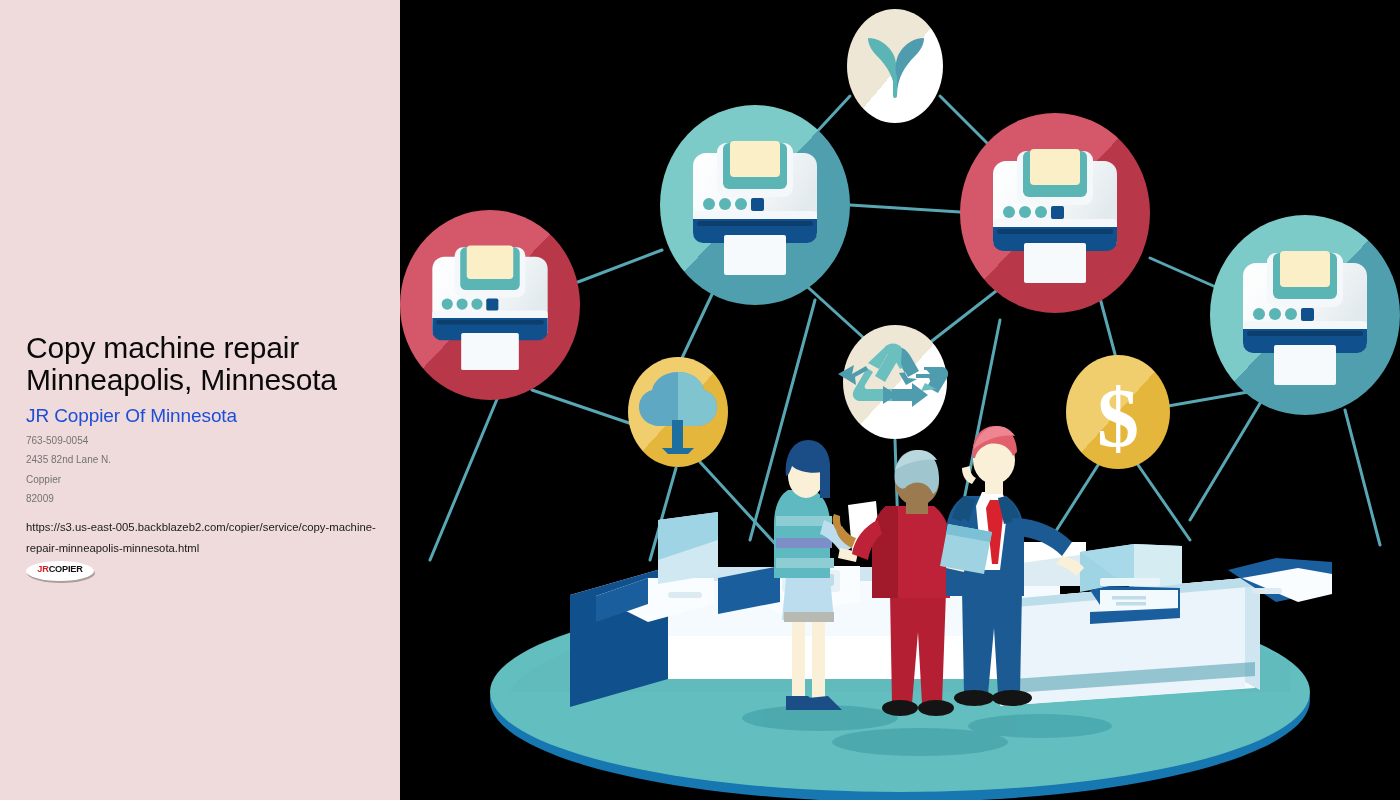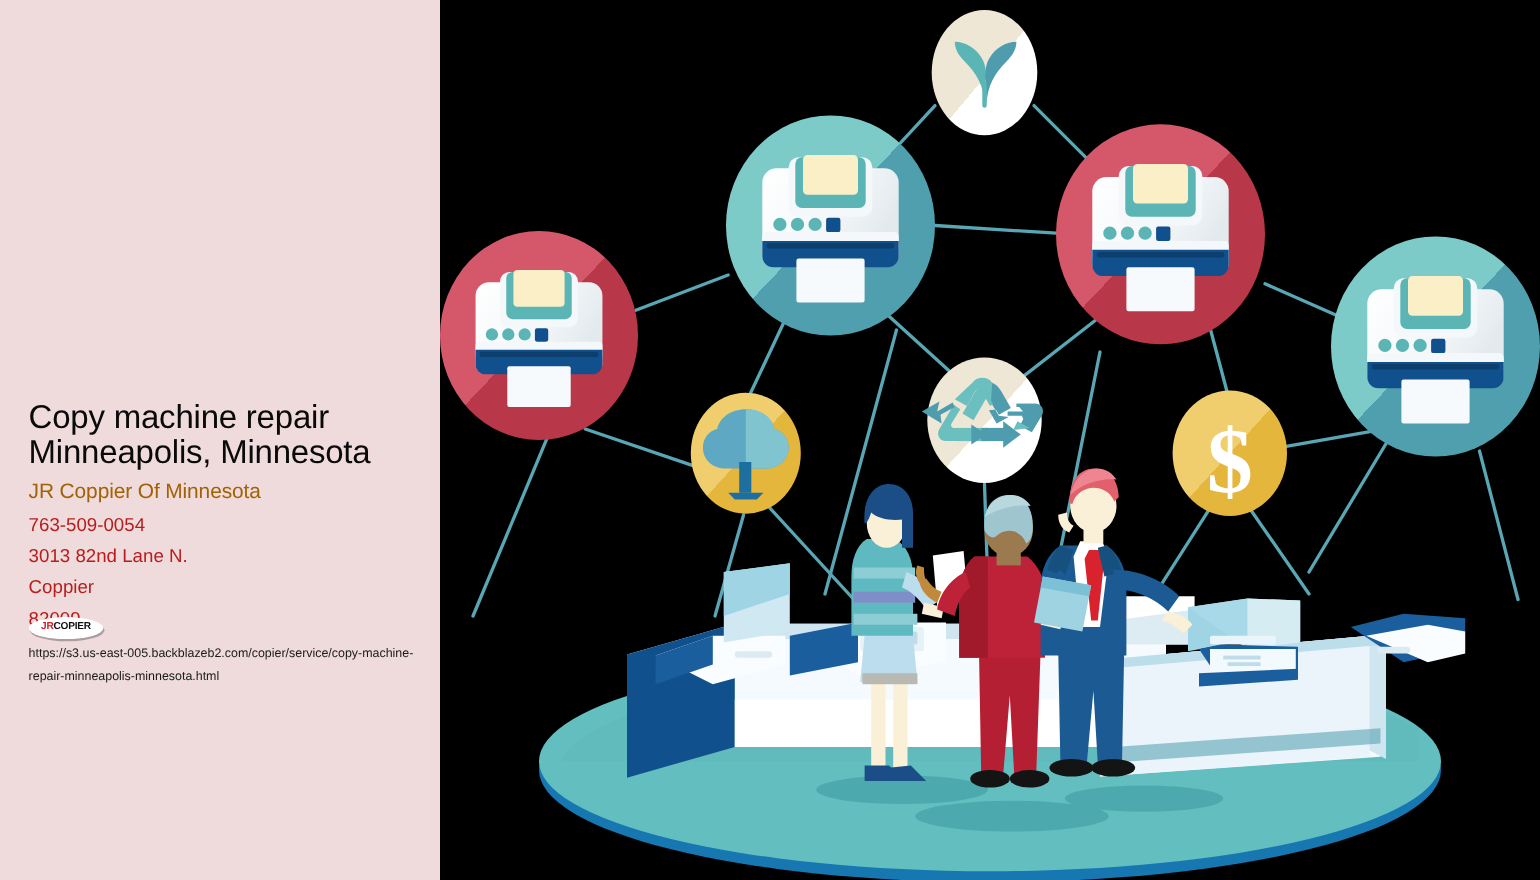--- a/index.html
+++ b/index.html
@@ -22,42 +22,41 @@
     left:0; top:0;
     width:400px; height:800px;
     background:#EFDBDB;
     overflow:hidden;
   }
   #info-inner {
     position:absolute;
     left:26px;
     top:332px;
     width:356px;
-    margin-top:32px;
   }
   #page-title {
     font-size:30px;
     line-height:1.07;
     font-weight:400;
     color:#0a0a0a;
     letter-spacing:-0.2px;
     white-space:pre-line;
   }
   #company-name {
     margin-top:9px;
     font-size:19px;
     font-weight:400;
-    color:#a16207;
+    color:#1d4ed8;
     line-height:1.2;
     letter-spacing:-0.1px;
   }
   .contact-line {
     margin-top:7px;
-    font-size:17px;
-    color:#b91c1c;
+    font-size:10px;
+    color:#737373;
     line-height:1.25;
   }
   #site-url {
     margin-top:11px;
     font-size:11.3px;
     color:#1a1a1a;
     line-height:1.85;
     width:352px;
     word-break:break-all;
   }
@@ -102,21 +101,21 @@
 
 <div id="page">
 
   <div id="info-panel">
 
     <div id="info-inner">
       <h1 id="page-title">Copy machine repair
 Minneapolis, Minnesota</h1>
       <h2 id="company-name">JR Coppier Of Minnesota</h2>
       <div class="contact-line">763-509-0054</div>
-      <div class="contact-line">3013 82nd Lane N.</div>
+      <div class="contact-line">2435 82nd Lane N.</div>
       <div class="contact-line">Coppier</div>
       <div class="contact-line">82009</div>
       <div id="site-url">https://s3.us-east-005.backblazeb2.com/copier/service/copy-machine-repair-minneapolis-minnesota.html</div>
     </div>
 
     <div id="brand-logo">
       <div class="oval"></div>
       <div class="logo-text"><span class="logo-jr">JR</span><span class="logo-copier">COPIER</span></div>
     </div>
 

